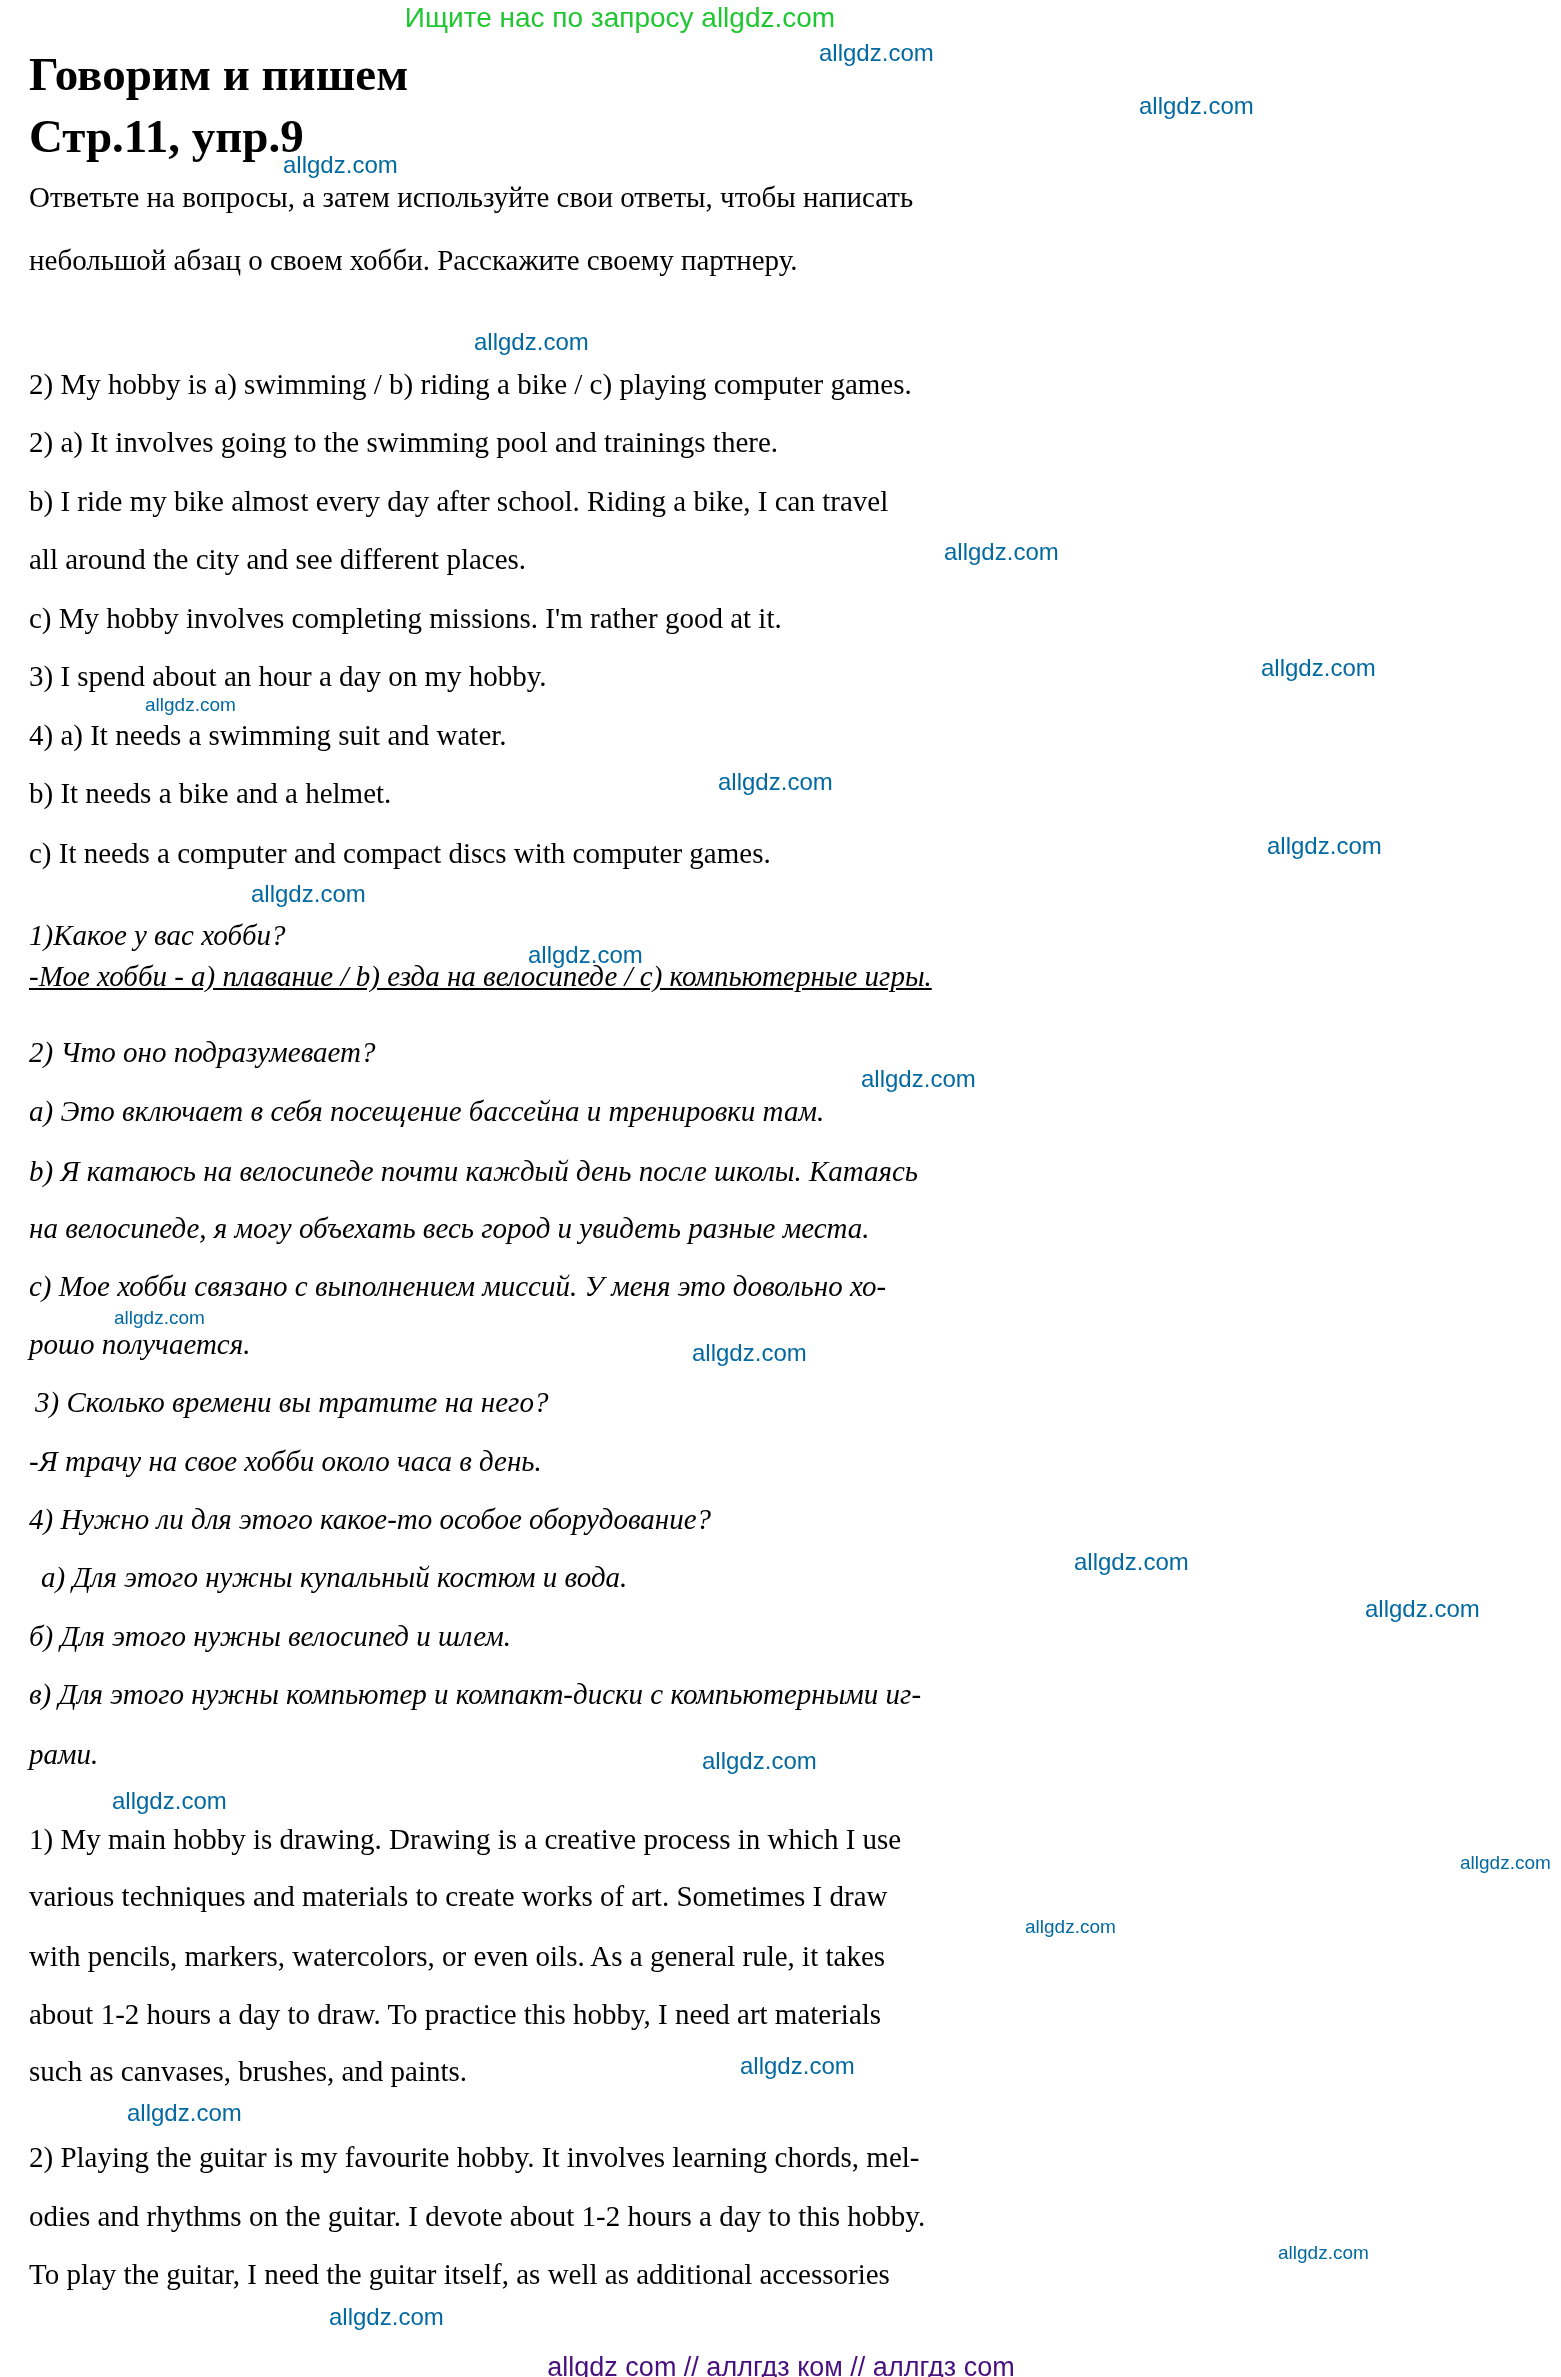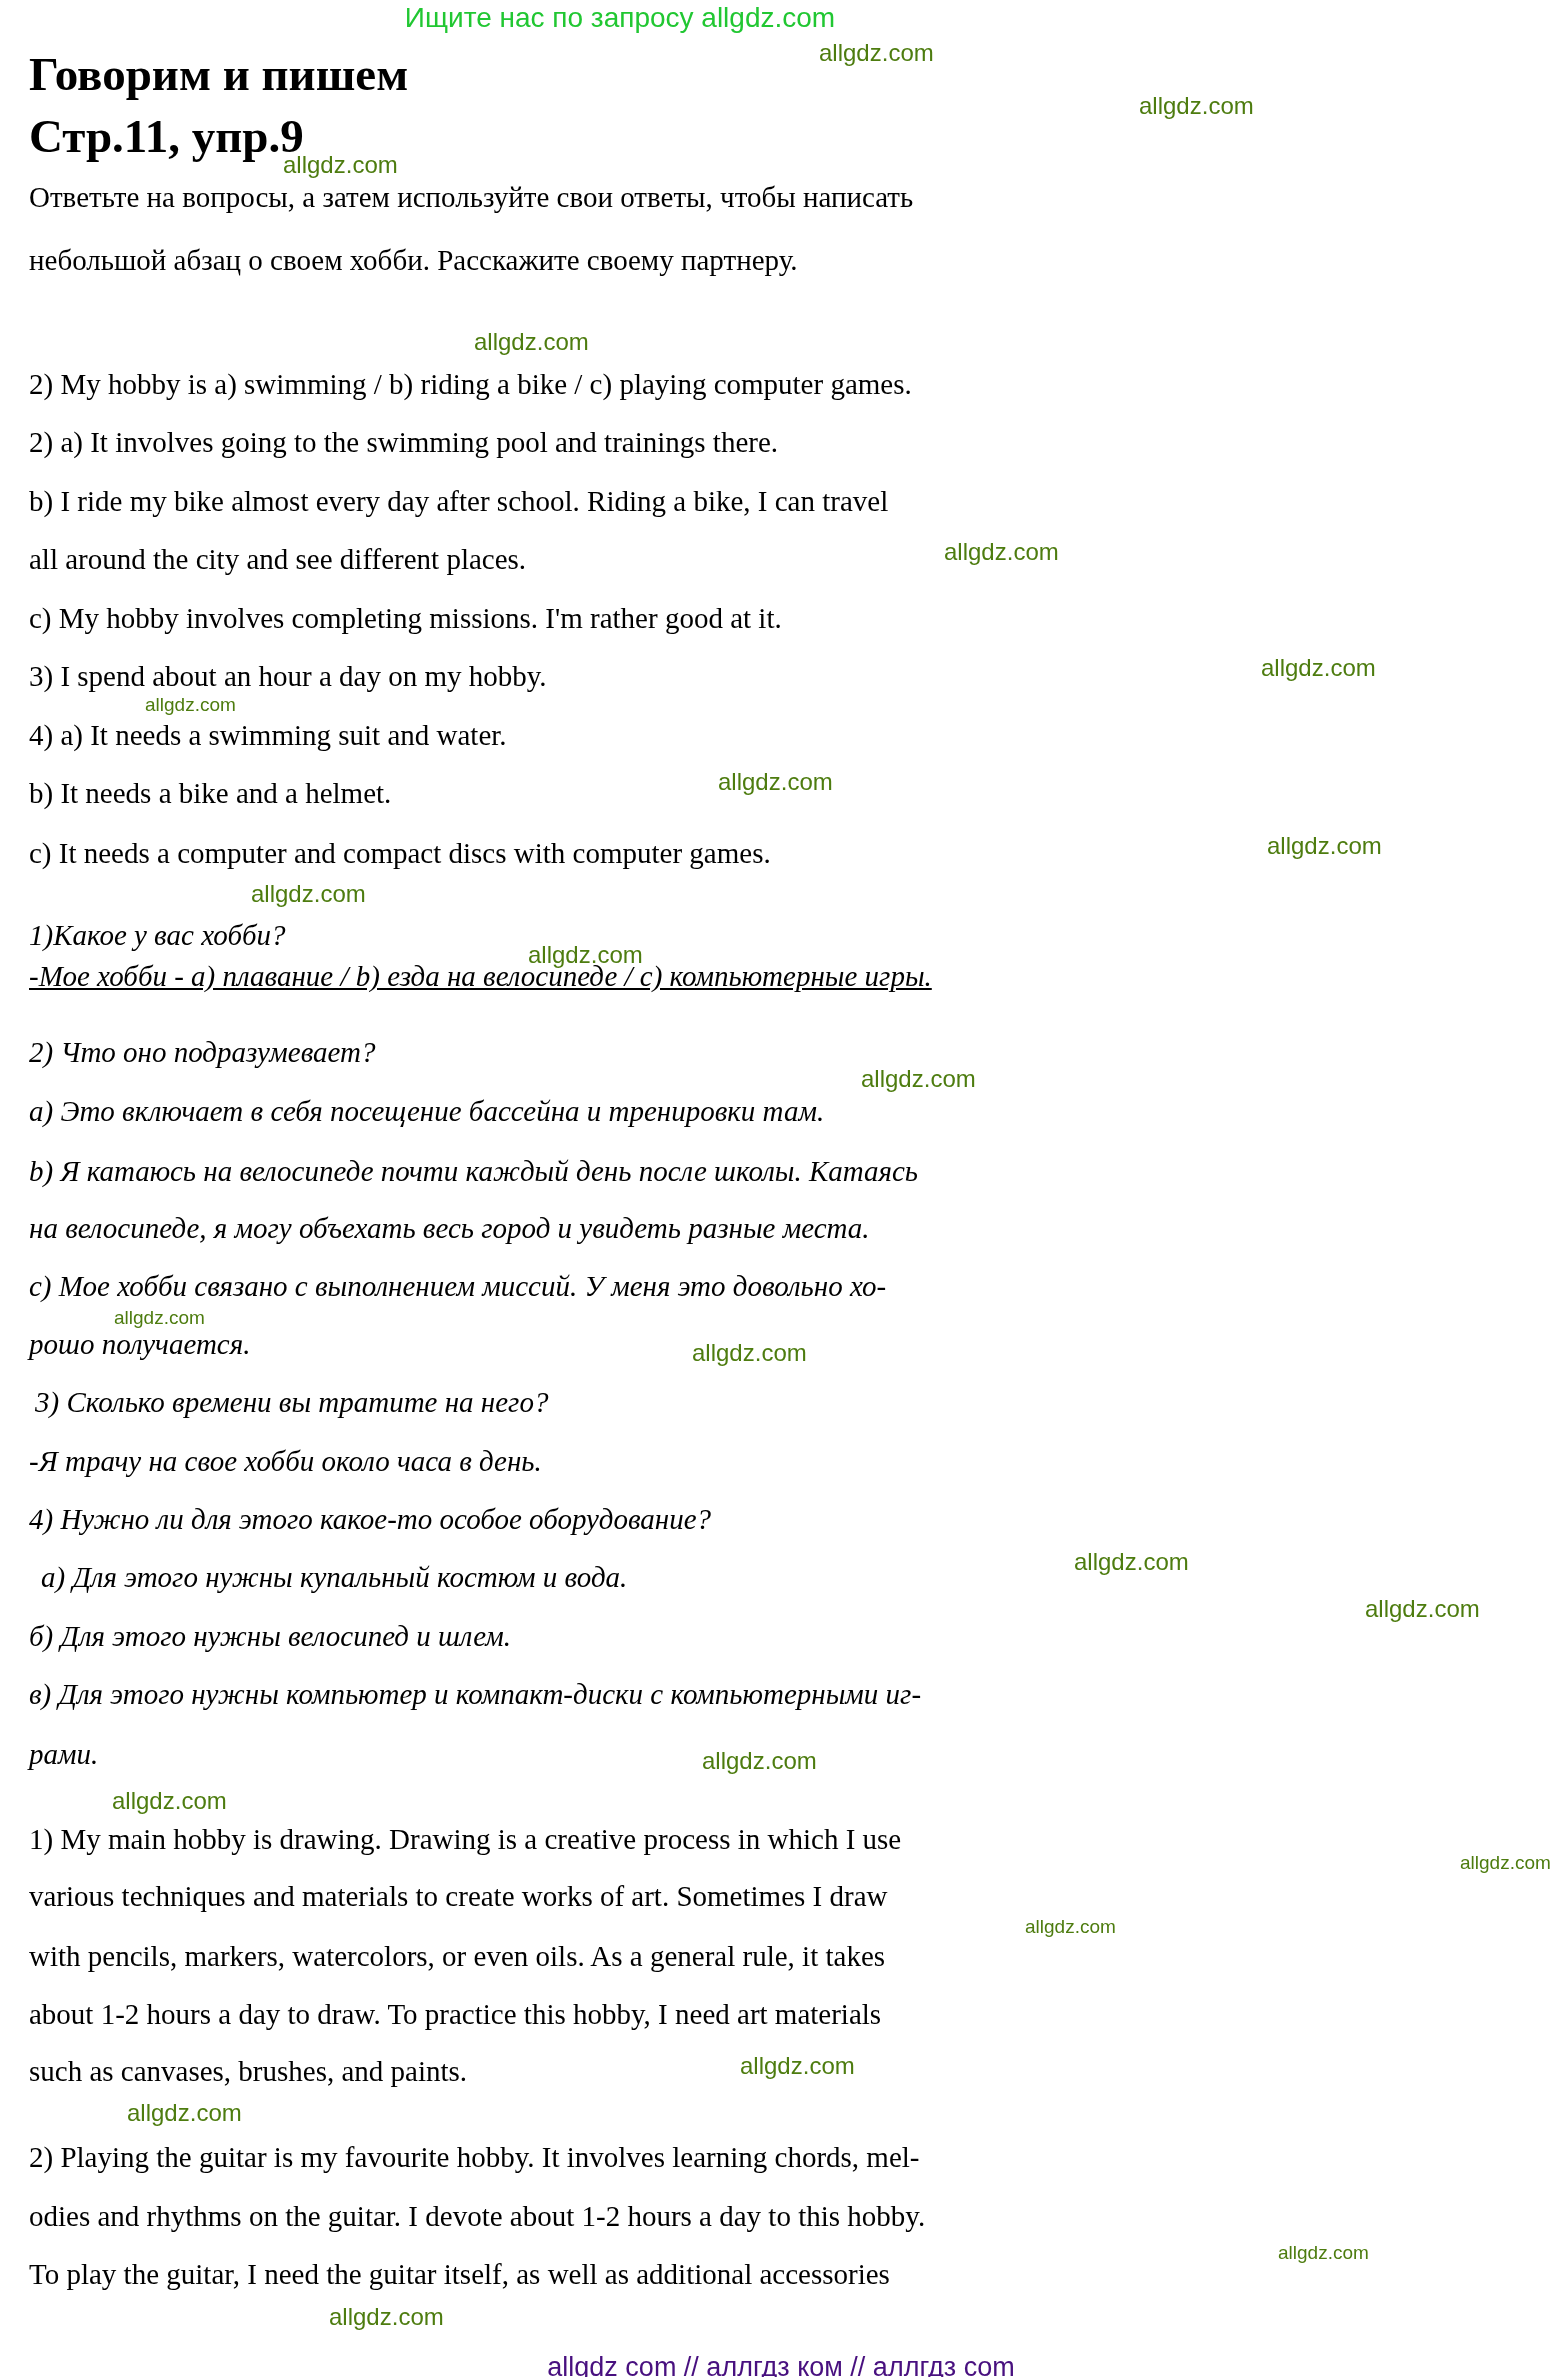--- a/index.html
+++ b/index.html
@@ -6,21 +6,21 @@
   body { width: 1562px; height: 2377px; position: relative; overflow: hidden; }
   .line {
     position: absolute; left: 29px; white-space: nowrap;
     font-family: "Liberation Serif", serif; color: #000;
     font-size: 29px; line-height: 48px;
   }
   .title { font-weight: bold; font-size: 47px; }
   .it { font-style: italic; }
   .wm {
     position: absolute; white-space: nowrap;
-    font-family: "Liberation Sans", sans-serif; color: #4d7c0f;
+    font-family: "Liberation Sans", sans-serif; color: #0369a1;
     font-size: 24px; line-height: 27px;
   }
   .wm.small { font-size: 19px; line-height: 21px; }
   .top-banner {
     position: absolute; top: 1.6px; left: 0; width: 1240px; text-align: center;
     font-family: "Liberation Sans", sans-serif; font-size: 28px; line-height: 32px;
     color: #21c732;
   }
   .footer {
     position: absolute; top: 2351px; left: 0; width: 1562px; text-align: center;

